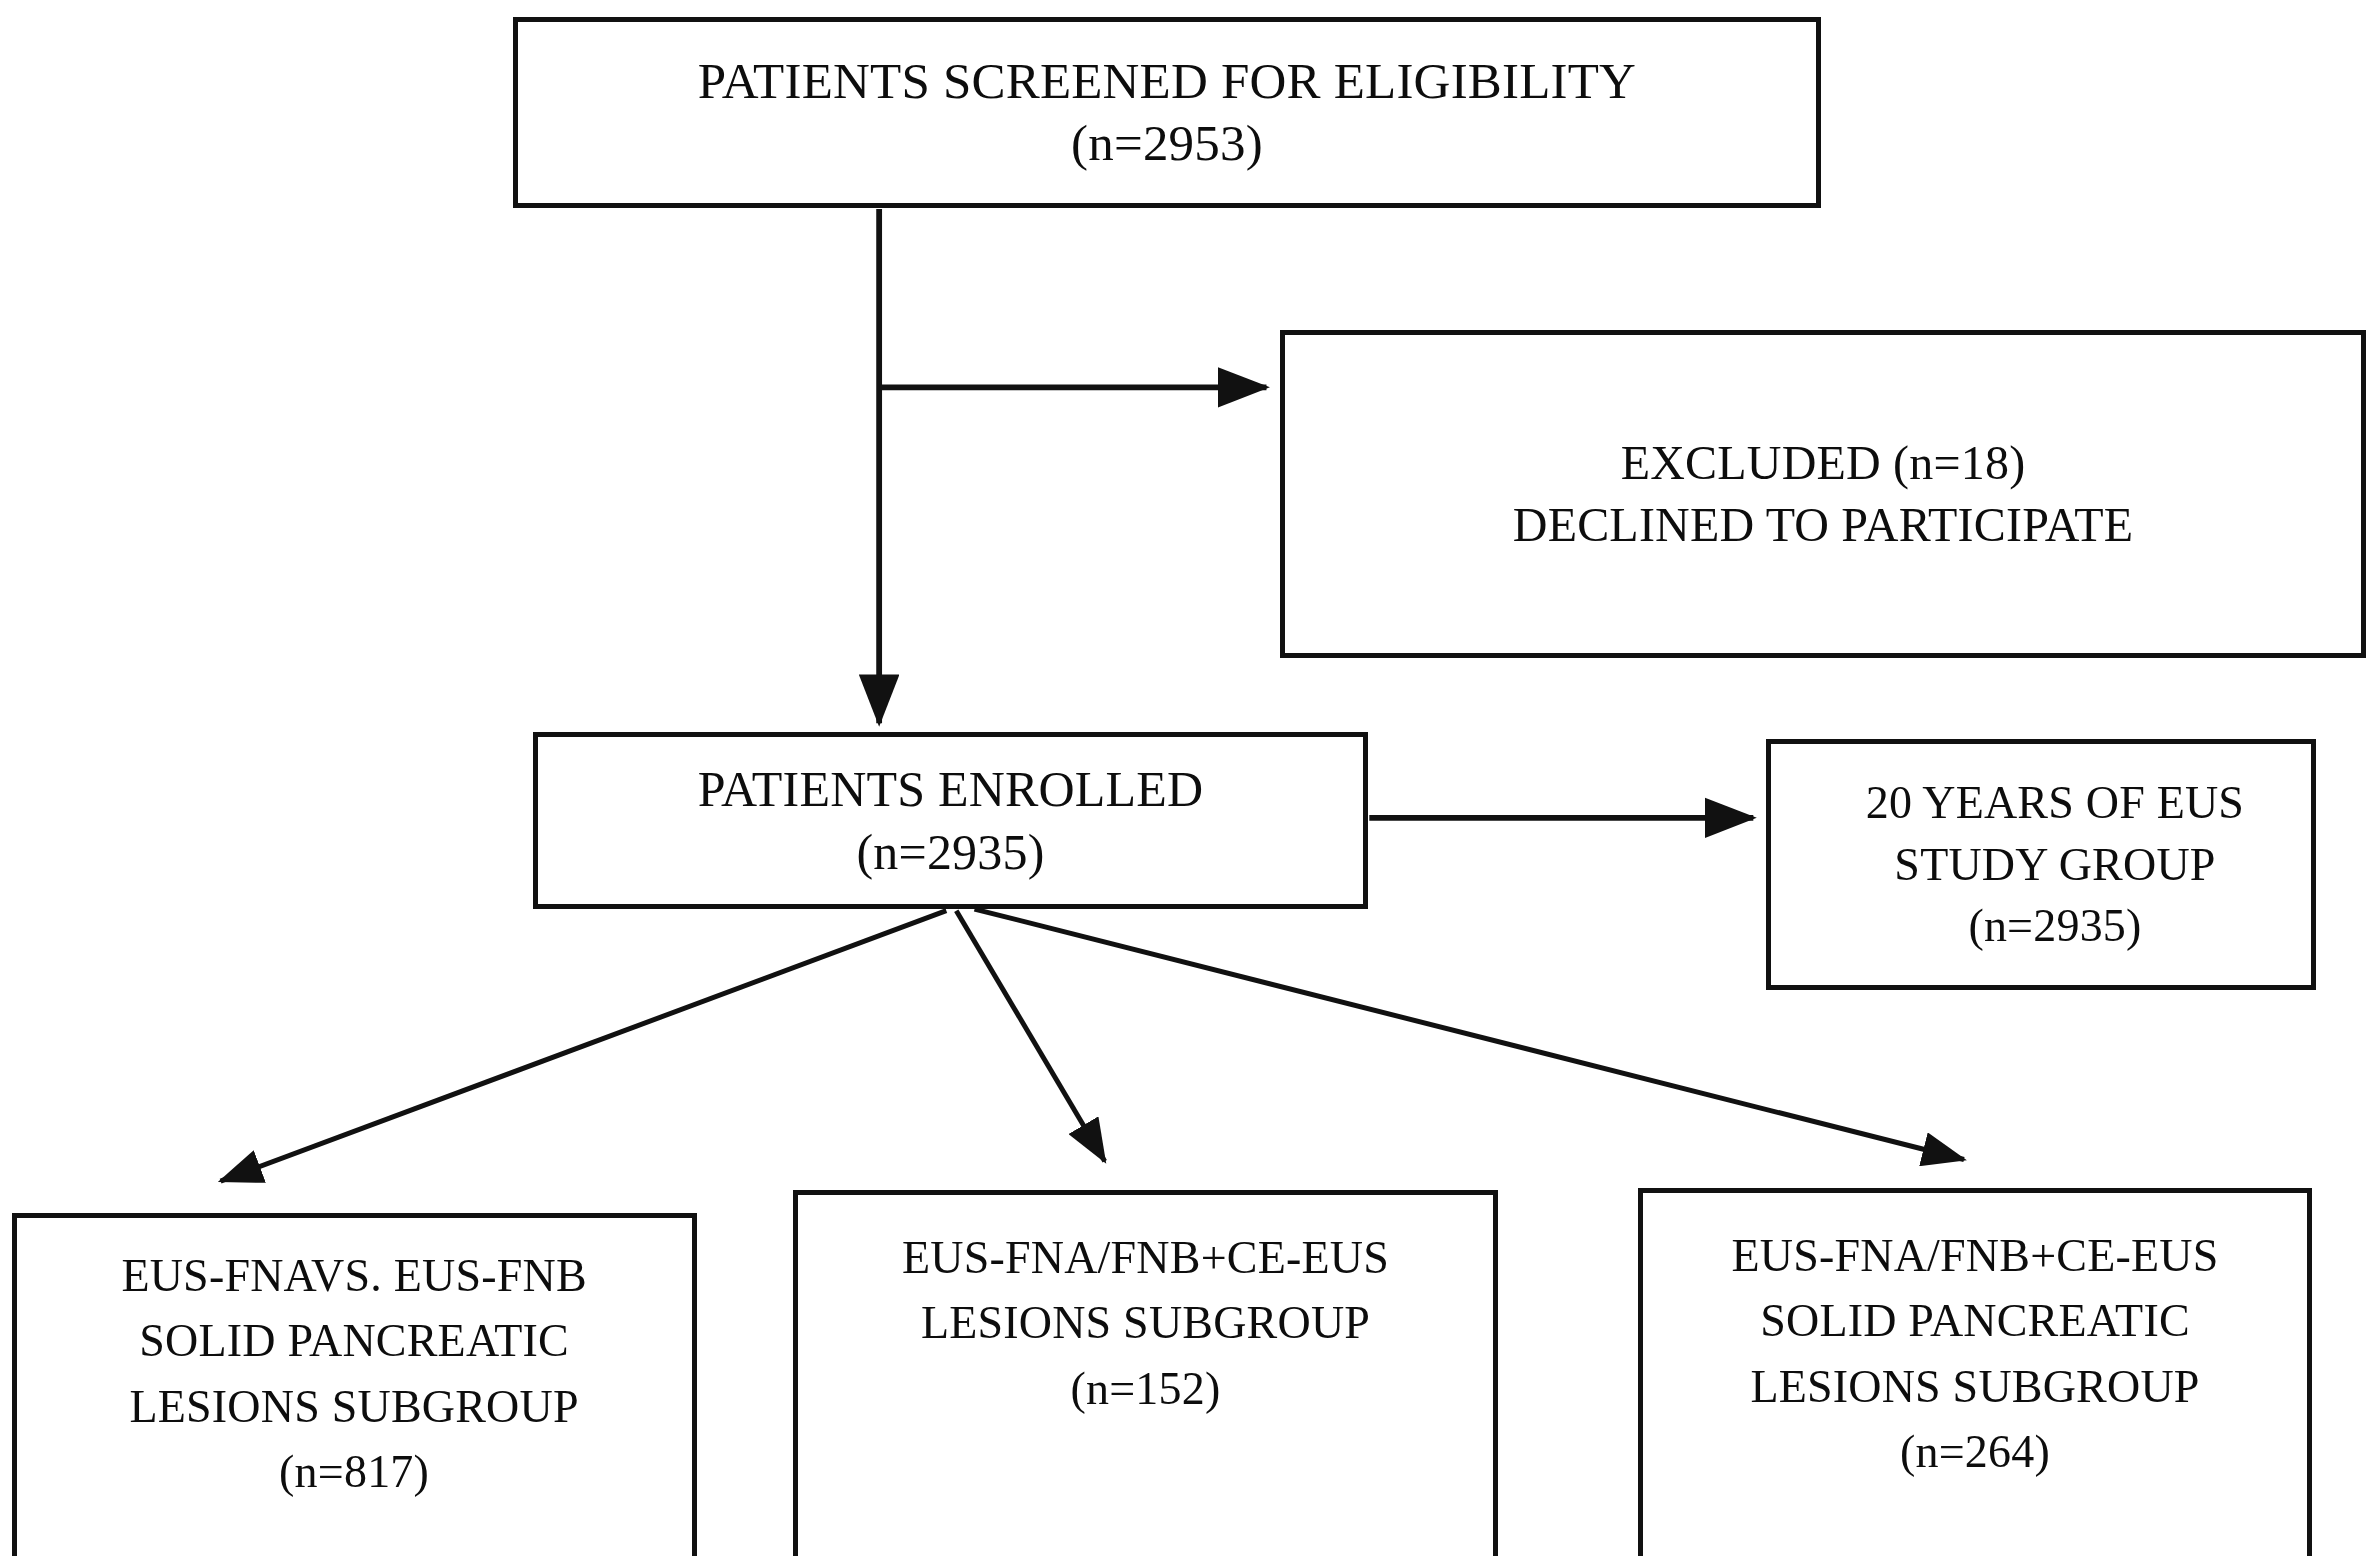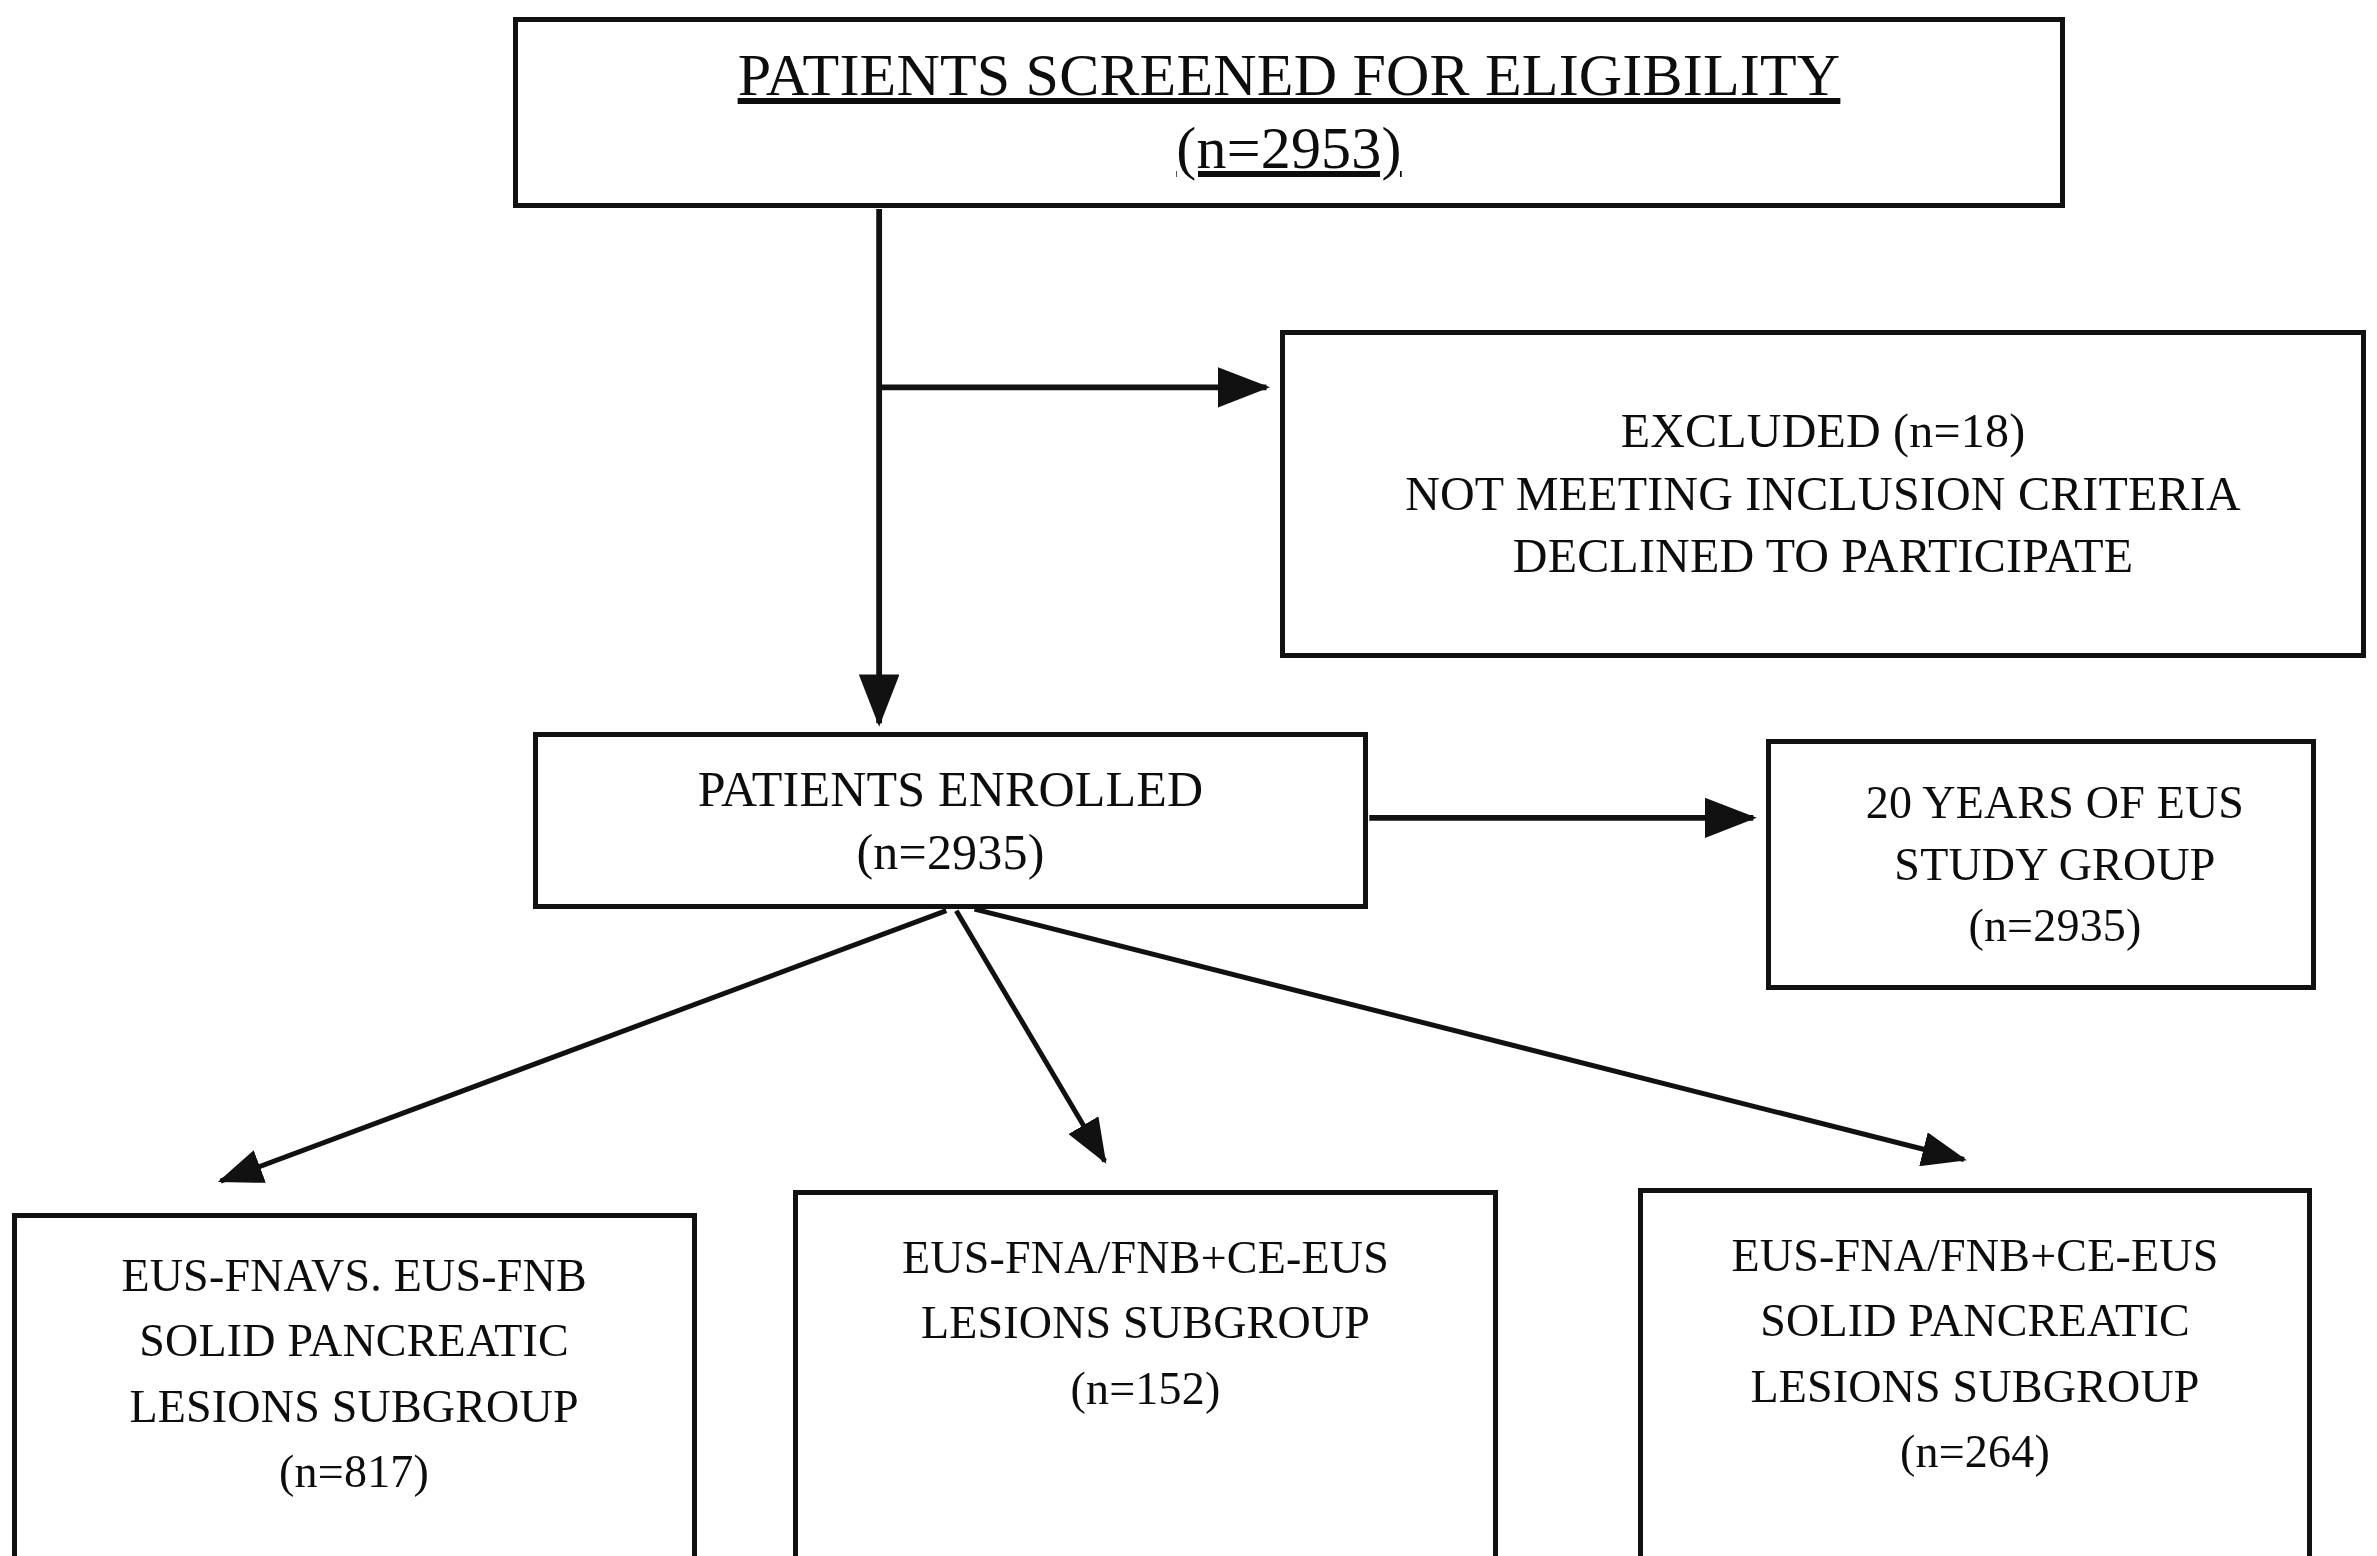--- a/index.html
+++ b/index.html
@@ -28,22 +28,22 @@
     text-align: center;
     letter-spacing: 0.2px;
   }
   .node .line {
     display: block;
     white-space: nowrap;
   }
 
   
   #node-screened {
-    left: 513px; top: 16.6px; width: 1552px; height: 191px;
-    font-size: 60px; line-height: 1.22; text-decoration: underline;
+    left: 513px; top: 16.6px; width: 1308px; height: 191px;
+    font-size: 51px; line-height: 1.22;
   }
   #node-excluded {
     left: 1280px; top: 330px; width: 1086px; height: 328px;
     font-size: 48px; line-height: 1.30;
   }
   #node-enrolled {
     left: 533px; top: 732px; width: 835px; height: 177px;
     font-size: 50px; line-height: 1.26;
   }
   #node-studygroup {
@@ -117,21 +117,20 @@
     </g>
   </svg>
 
   <div class="node" id="node-screened">
     <span class="line">PATIENTS SCREENED FOR ELIGIBILITY</span>
     <span class="line">(n=2953)</span>
   </div>
 
   <div class="node" id="node-excluded">
     <span class="line">EXCLUDED (n=18)</span>
-    <span class="line">NOT MEETING INCLUSION CRITERIA</span>
     <span class="line">DECLINED TO PARTICIPATE</span>
   </div>
 
   <div class="node" id="node-enrolled">
     <span class="line">PATIENTS ENROLLED</span>
     <span class="line">(n=2935)</span>
   </div>
 
   <div class="node" id="node-studygroup">
     <span class="line">20 YEARS OF EUS</span>

